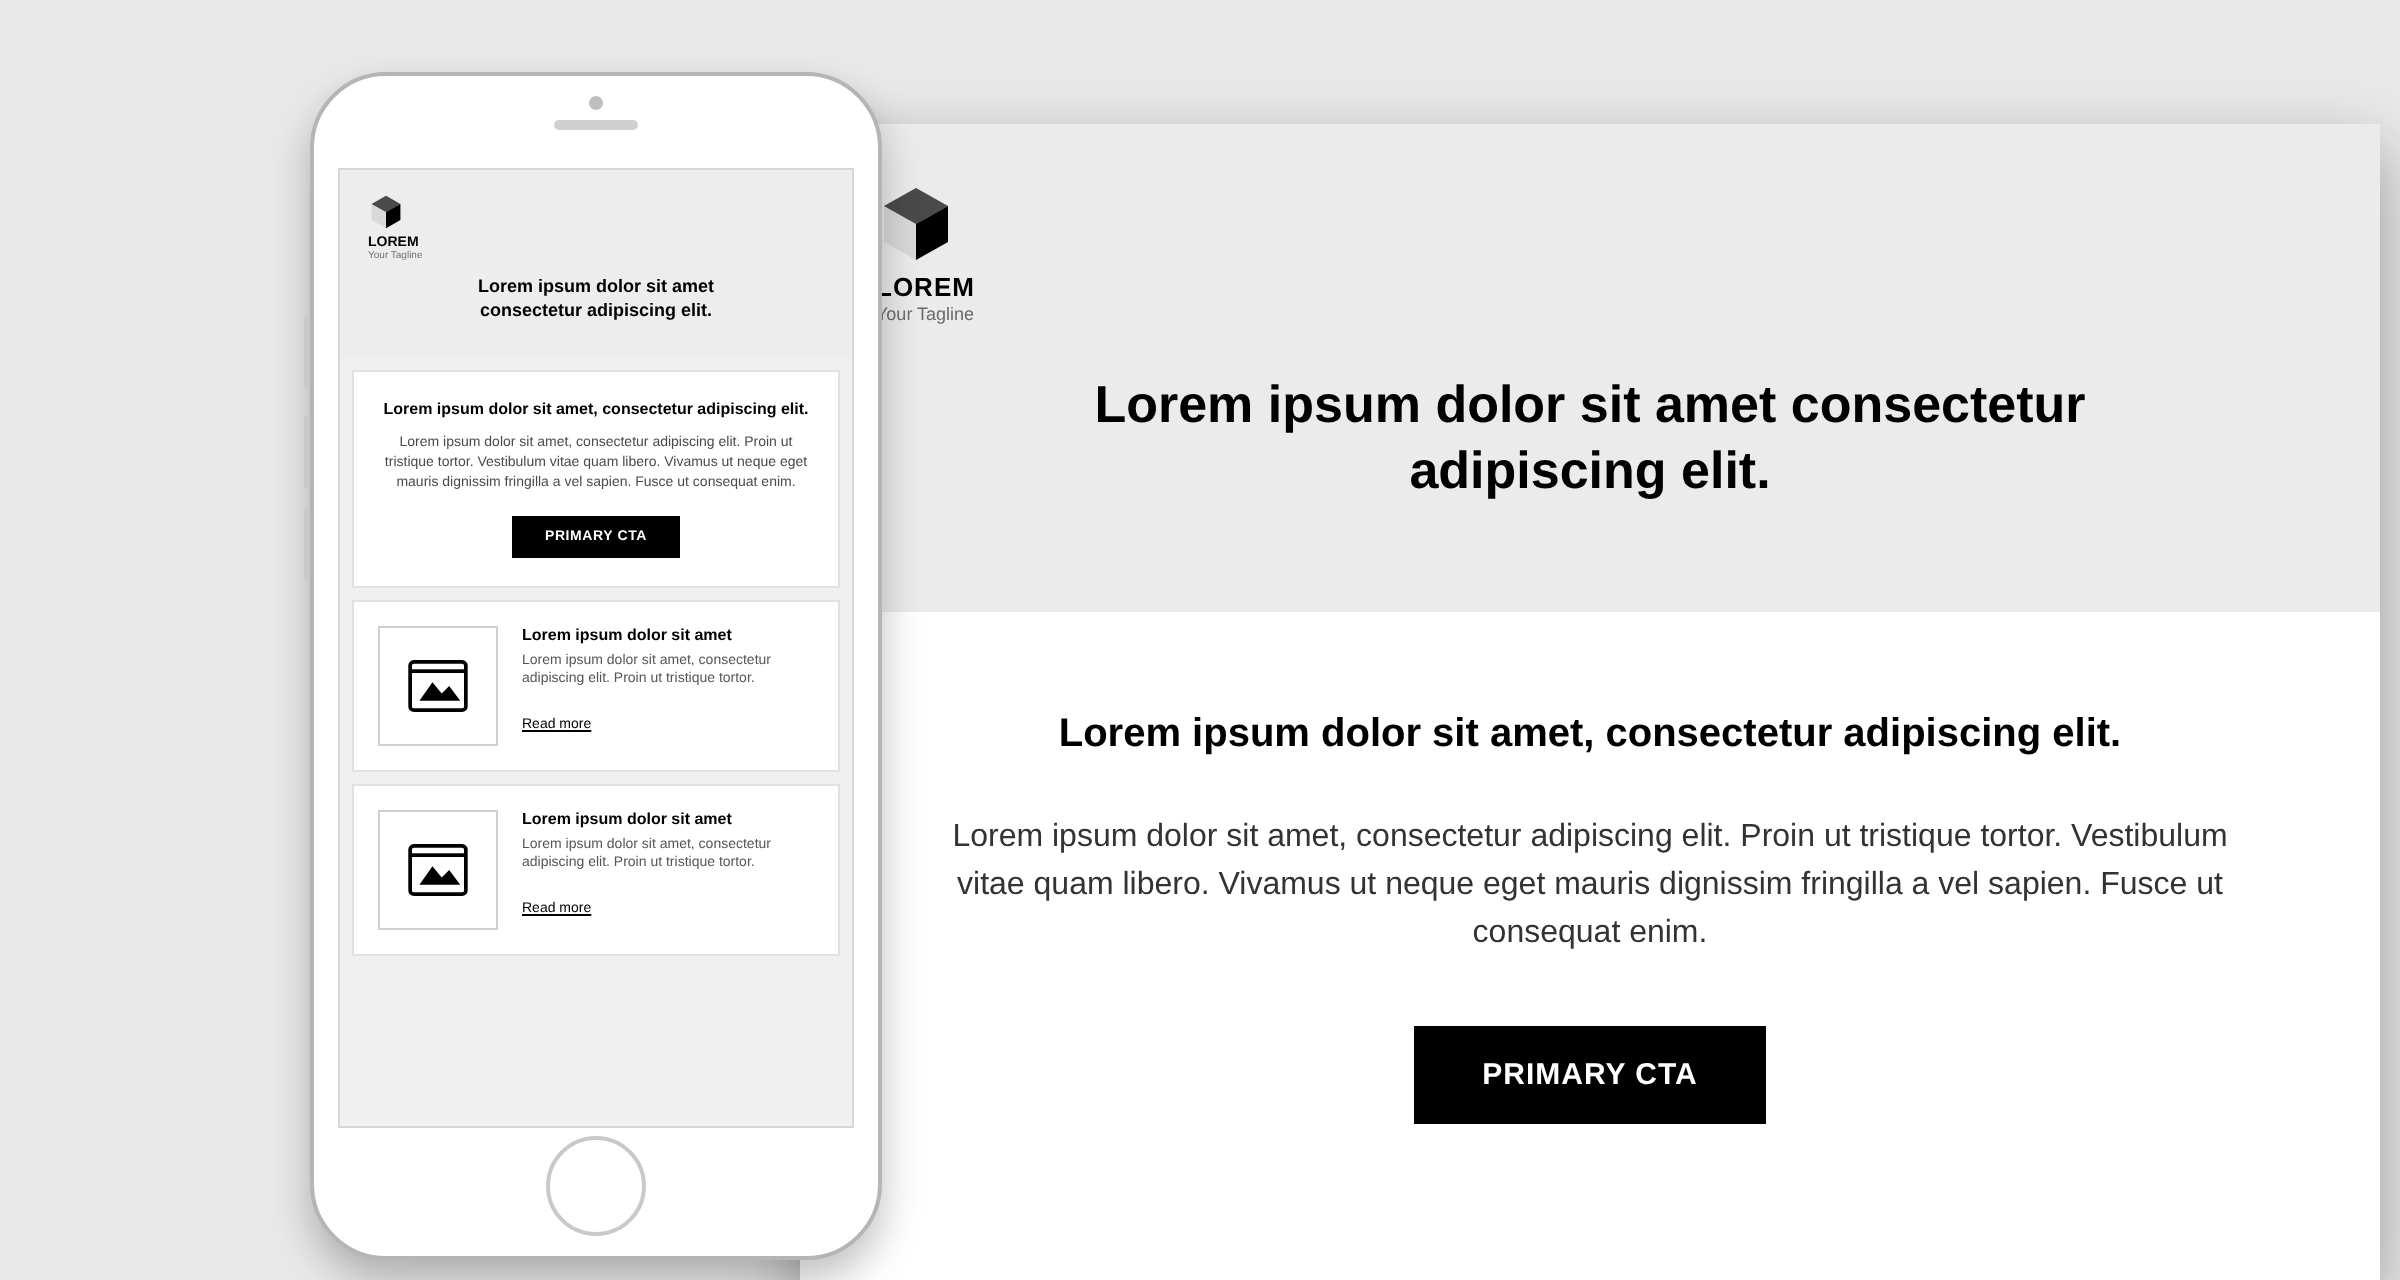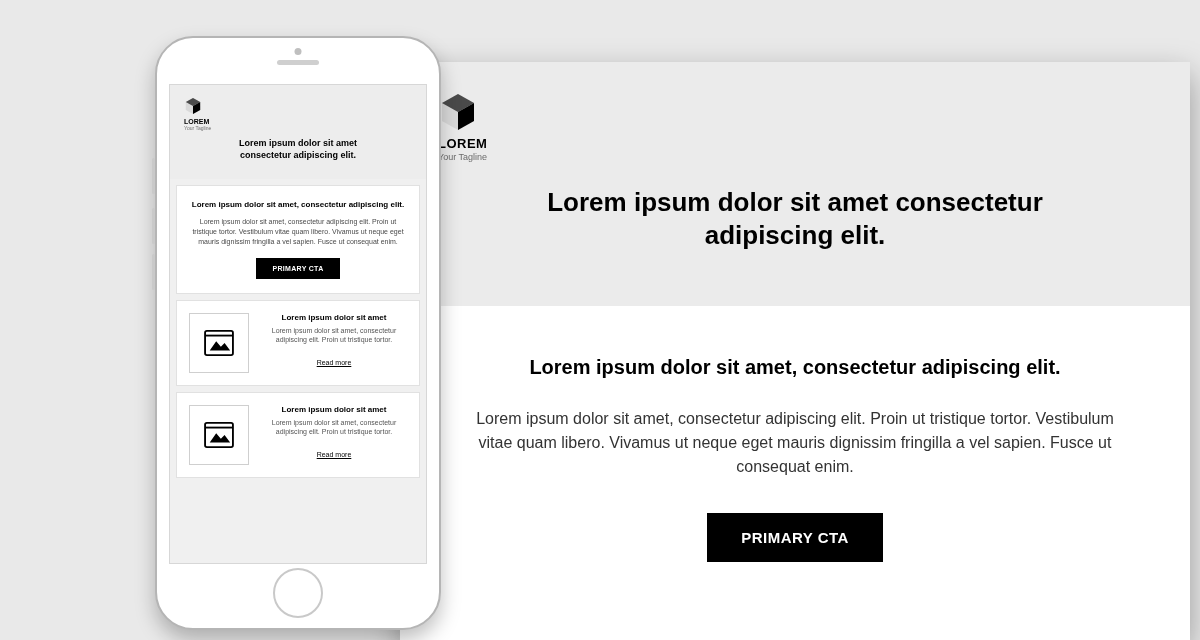--- a/index.html
+++ b/index.html
@@ -62,21 +62,21 @@
   .m-headline{font-weight:bold;font-size:9px;text-align:center;color:#000;
     max-width:170px;margin:6px auto 0 auto;line-height:1.35;}
   .m-sec{background:#fff;border:1px solid #e1e1e1;margin:6px;padding:14px 12px;text-align:center;}
   .m-sub{font-weight:bold;font-size:8px;color:#000;margin:0 0 8px 0;}
   .m-para{font-size:7px;color:#4a4a4a;line-height:1.4;margin:0 0 10px 0;}
   .m-cta{background:#000;color:#fff;border:none;font-weight:bold;font-size:7px;
     padding:7px 16px;letter-spacing:.3px;cursor:pointer;}
   .m-card{background:#fff;border:1px solid #e1e1e1;margin:6px;padding:12px;display:flex;gap:12px;align-items:flex-start;}
   .thumb{width:58px;height:58px;border:1px solid #cfcfcf;background:#fff;display:flex;align-items:center;justify-content:center;flex:0 0 58px;}
   .thumb svg{width:30px;height:26px;}
-  .card-txt{flex:1;min-width:0;text-align:center;}
+  .card-txt{flex:1;min-width:0;}
   .card-h{font-weight:bold;font-size:8px;color:#000;margin:0 0 4px 0;}
   .card-p{font-size:7px;color:#555;margin:0 0 6px 0;line-height:1.35;}
   .card-link{font-size:7px;color:#000;text-decoration:underline;cursor:pointer;}
 
   
   .cube-icon{display:block;}
 </style>
 </head>
 <body>
 

